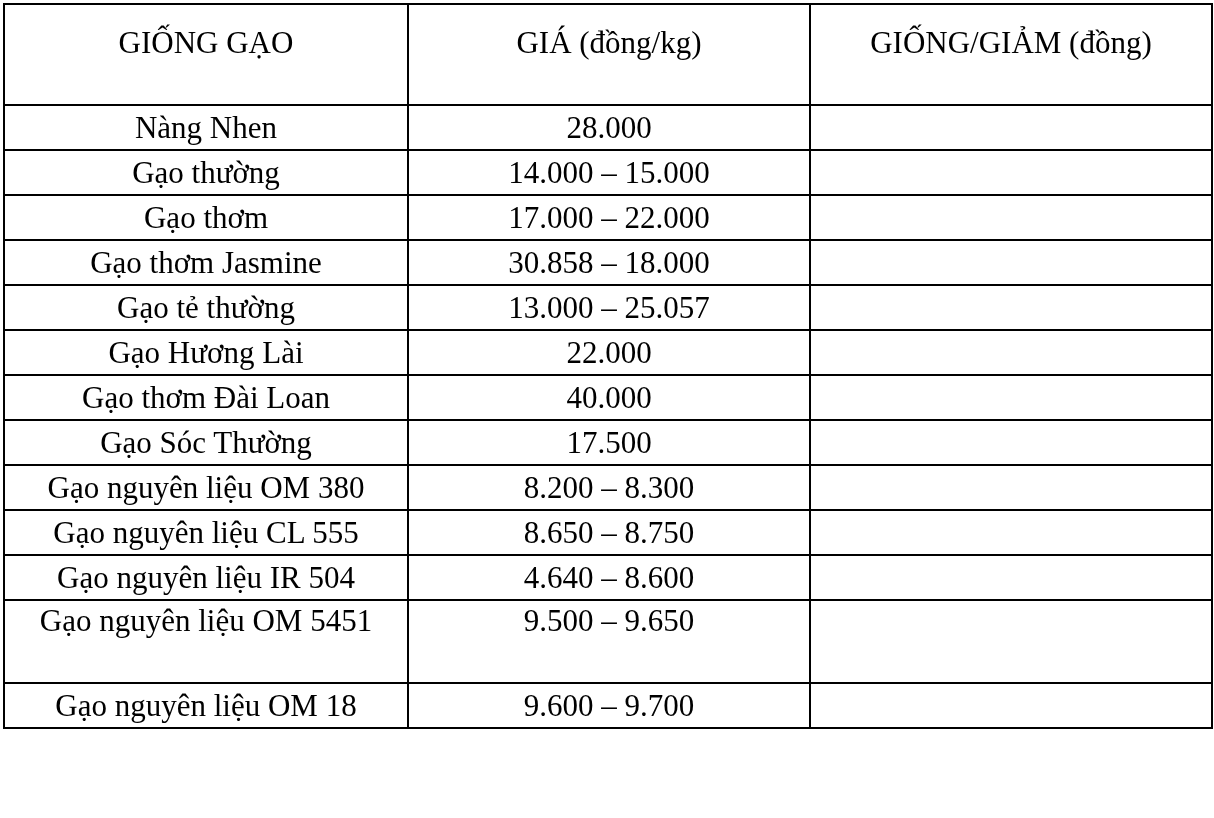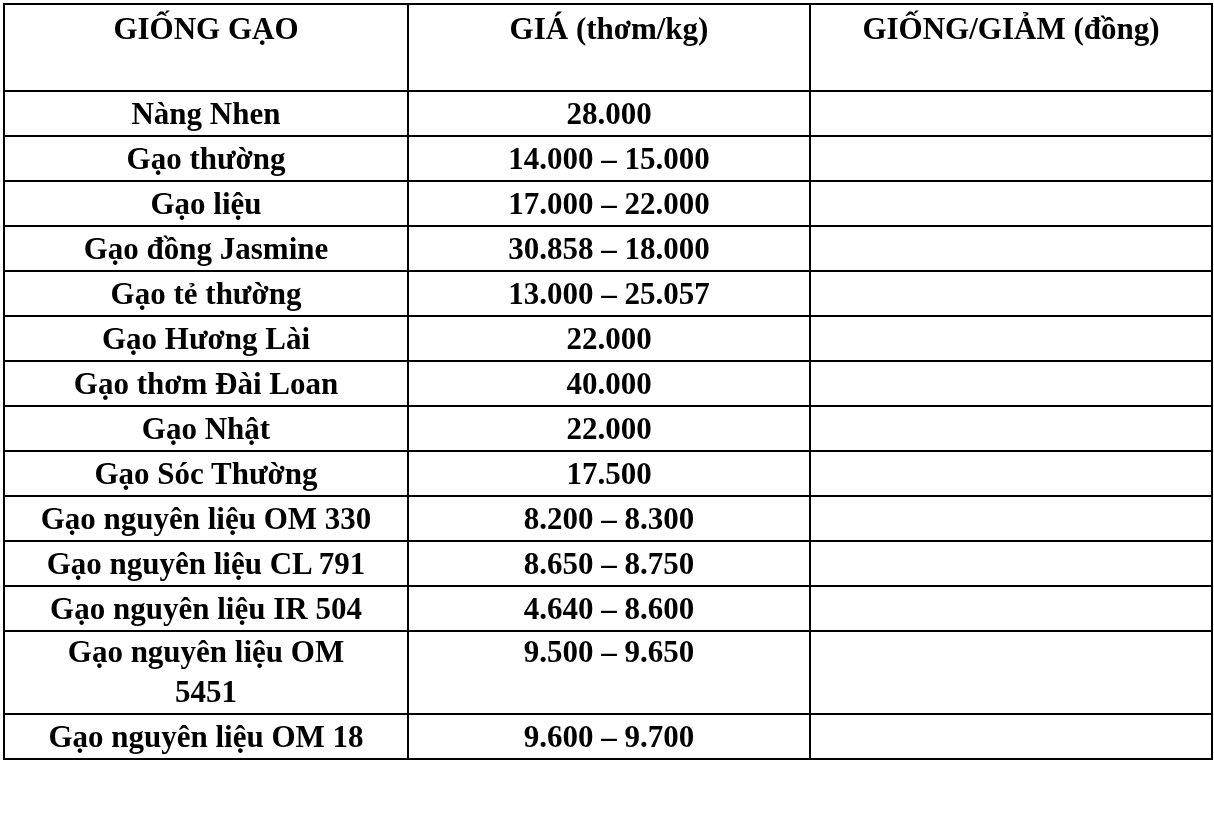--- a/index.html
+++ b/index.html
@@ -10,98 +10,93 @@
     font-family: "Liberation Serif", "DejaVu Serif", serif;
     color: #000;
   }
   td, th {
     border: 2px solid #000;
     padding: 0;
     text-align: center;
     vertical-align: top;
     font-size: 31px;
     line-height: 43px;
-    font-weight: bold;
+    font-weight: normal;
   }
-  th { font-weight: bold; height: 83px; line-height: 44px; padding-top: 2px; }
+  th { font-weight: normal; height: 83px; line-height: 44px; padding-top: 16px; }
   col.c1 { width: 404px; }
   col.c2 { width: 402px; }
   col.c3 { width: 402px; }
   tr.row td { height: 41px; }
   tr.row.tall td { height: 81px; line-height: 40px; }
 </style>
 </head>
 <body>
 
 <table>
   <colgroup>
       <col class="c1">
       <col class="c2">
       <col class="c3">
     </colgroup>
   <thead>
     <tr>
       <th>GIỐNG GẠO</th>
-      <th>GIÁ (thơm/kg)</th>
+      <th>GIÁ (đồng/kg)</th>
       <th>GIỐNG/GIẢM (đồng)</th>
     </tr>
   </thead>
   <tbody>
     <tr class="row">
       <td>Nàng Nhen</td>
       <td>28.000</td>
       <td></td>
     </tr>
     <tr class="row">
       <td>Gạo thường</td>
       <td>14.000 – 15.000</td>
       <td></td>
     </tr>
     <tr class="row">
-      <td>Gạo liệu</td>
+      <td>Gạo thơm</td>
       <td>17.000 – 22.000</td>
       <td></td>
     </tr>
     <tr class="row">
-      <td>Gạo đồng Jasmine</td>
+      <td>Gạo thơm Jasmine</td>
       <td>30.858 – 18.000</td>
       <td></td>
     </tr>
     <tr class="row">
       <td>Gạo tẻ thường</td>
       <td>13.000 – 25.057</td>
       <td></td>
     </tr>
     <tr class="row">
       <td>Gạo Hương Lài</td>
       <td>22.000</td>
       <td></td>
     </tr>
     <tr class="row">
       <td>Gạo thơm Đài Loan</td>
       <td>40.000</td>
       <td></td>
     </tr>
     <tr class="row">
-      <td>Gạo Nhật</td>
-      <td>22.000</td>
-      <td></td>
-    </tr>
-    <tr class="row">
       <td>Gạo Sóc Thường</td>
       <td>17.500</td>
       <td></td>
     </tr>
     <tr class="row">
-      <td>Gạo nguyên liệu OM 330</td>
+      <td>Gạo nguyên liệu OM 380</td>
       <td>8.200 – 8.300</td>
       <td></td>
     </tr>
     <tr class="row">
-      <td>Gạo nguyên liệu CL 791</td>
+      <td>Gạo nguyên liệu CL 555</td>
       <td>8.650 – 8.750</td>
       <td></td>
     </tr>
     <tr class="row">
       <td>Gạo nguyên liệu IR 504</td>
       <td>4.640 – 8.600</td>
       <td></td>
     </tr>
     <tr class="row tall">
       <td style="padding:0 29px;"><span>Gạo nguyên liệu OM 5451</span></td>

